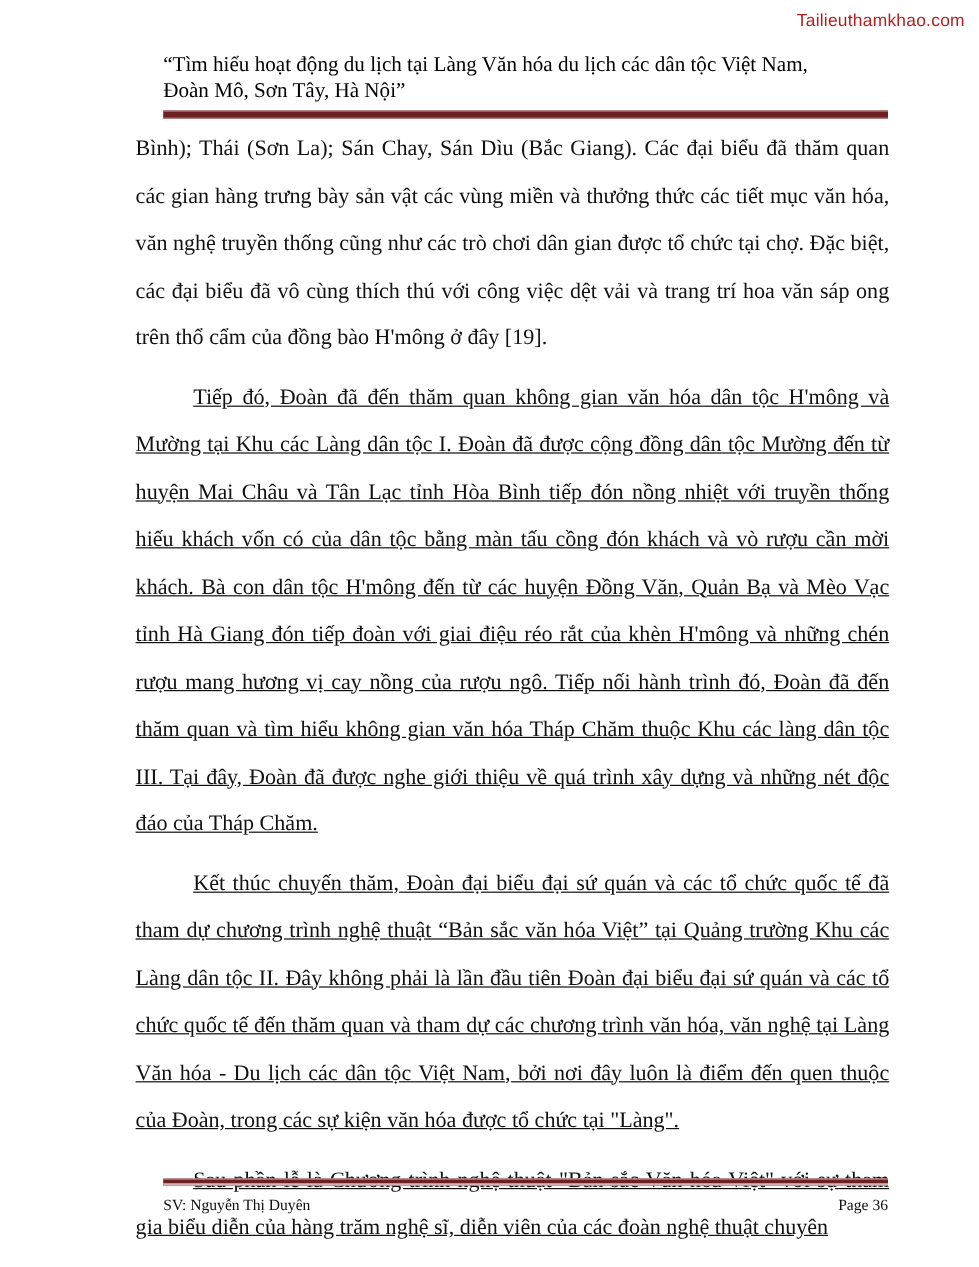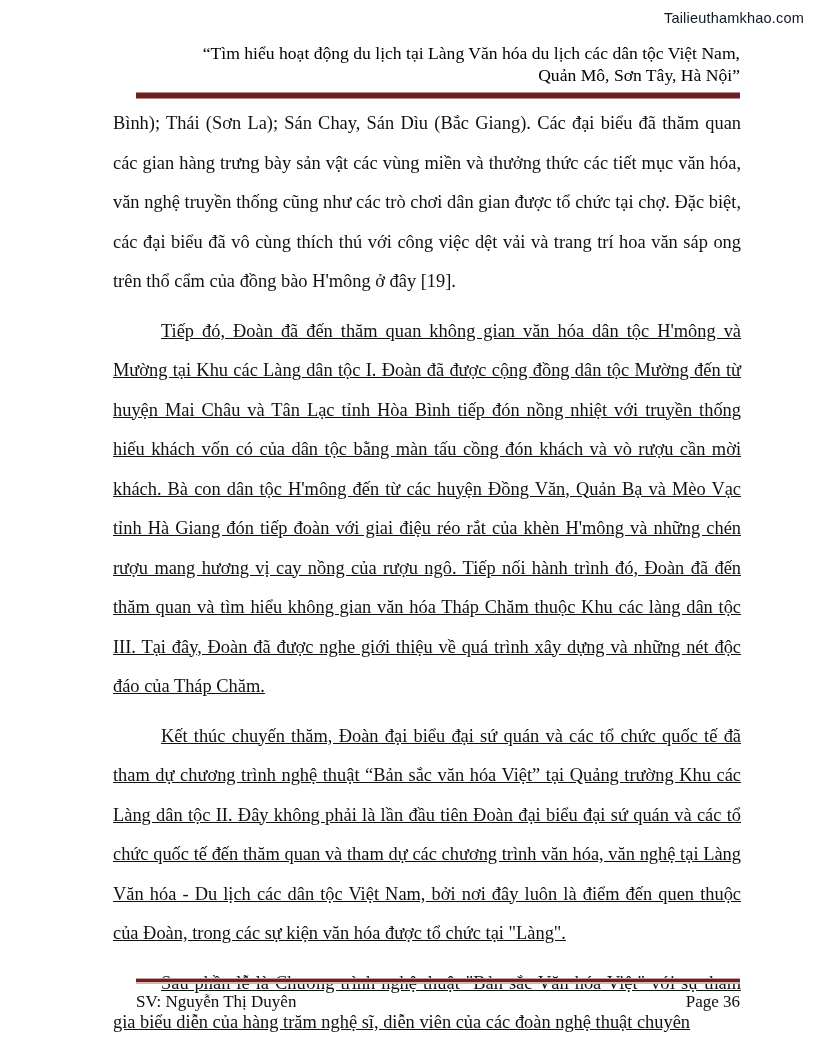--- a/index.html
+++ b/index.html
@@ -21,34 +21,34 @@
   }
 
   
   .watermark {
     position: absolute;
     top: 10px;
     right: 12px;
     font-family: "Liberation Sans", "DejaVu Sans", sans-serif;
     font-size: 14.5px;
     letter-spacing: 0.2px;
-    color: #0f172a;
+    color: #b91c1c;
     white-space: nowrap;
     user-select: none;
   }
 
   
   .page-header {
     position: absolute;
     top: 42px;
     left: 136px;
     width: 604px;
   }
   .header-title {
-    text-align: right;
+    text-align: left;
     font-size: 17.6px;
     line-height: 1.28;
     color: #000000;
     margin: 0;
     font-weight: 400;
   }
   .header-title .line {
     display: block;
     white-space: nowrap;
   }
@@ -105,38 +105,38 @@
     background: #6d2022;
     border-top: 1px solid #c6a0a0;
     border-bottom: 2px solid #d6b4b4;
     box-sizing: border-box;
   }
   .footer-row {
     display: flex;
     justify-content: space-between;
     align-items: baseline;
     margin-top: 8px;
-    font-size: 17px;
+    font-size: 13px;
     color: #0d0d0d;
     white-space: nowrap;
   }
   .footer-left { text-align: left; }
   .footer-right { text-align: right; }
 </style>
 </head>
 <body>
 
 <div class="page">
 
   <div class="watermark">Tailieuthamkhao.com</div>
 
   <div class="page-header">
     <div class="header-title">
       <span class="line l1">“Tìm hiểu hoạt động du lịch tại Làng Văn hóa du lịch các dân tộc Việt Nam,</span>
-      <span class="line l2">Quản Mô, Sơn Tây, Hà Nội”</span>
+      <span class="line l2">Đoàn Mô, Sơn Tây, Hà Nội”</span>
     </div>
     <div class="rule"></div>
   </div>
 
   <div class="content">
     <p class="para">Bình); Thái (Sơn La); Sán Chay, Sán Dìu (Bắc Giang). Các đại biểu đã thăm quan các gian hàng trưng bày sản vật các vùng miền và thưởng thức các tiết mục văn hóa, văn nghệ truyền thống cũng như các trò chơi dân gian được tổ chức tại chợ. Đặc biệt, các đại biểu đã vô cùng thích thú với công việc dệt vải và trang trí hoa văn sáp ong trên thổ cẩm của đồng bào H'mông ở đây [19].</p>
     <p class="para indent">Tiếp đó, Đoàn đã đến thăm quan không gian văn hóa dân tộc H'mông và Mường tại Khu các Làng dân tộc I. Đoàn đã được cộng đồng dân tộc Mường đến từ huyện Mai Châu và Tân Lạc tỉnh Hòa Bình tiếp đón nồng nhiệt với truyền thống hiếu khách vốn có của dân tộc bằng màn tấu cồng đón khách và vò rượu cần mời khách. Bà con dân tộc H'mông đến từ các huyện Đồng Văn, Quản Bạ và Mèo Vạc tỉnh Hà Giang đón tiếp đoàn với giai điệu réo rắt của khèn H'mông và những chén rượu mang hương vị cay nồng của rượu ngô. Tiếp nối hành trình đó, Đoàn đã đến thăm quan và tìm hiểu không gian văn hóa Tháp Chăm thuộc Khu các làng dân tộc III. Tại đây, Đoàn đã được nghe giới thiệu về quá trình xây dựng và những nét độc đáo của Tháp Chăm.</p>
     <p class="para indent">Kết thúc chuyến thăm, Đoàn đại biểu đại sứ quán và các tổ chức quốc tế đã tham dự chương trình nghệ thuật “Bản sắc văn hóa Việt” tại Quảng trường Khu các Làng dân tộc II. Đây không phải là lần đầu tiên Đoàn đại biểu đại sứ quán và các tổ chức quốc tế đến thăm quan và tham dự các chương trình văn hóa, văn nghệ tại Làng Văn hóa - Du lịch các dân tộc Việt Nam, bởi nơi đây luôn là điểm đến quen thuộc của Đoàn, trong các sự kiện văn hóa được tổ chức tại "Làng".</p>
     <p class="para indent">Sau phần lễ là Chương trình nghệ thuật "Bản sắc Văn hóa Việt" với sự tham gia biểu diễn của hàng trăm nghệ sĩ, diễn viên của các đoàn nghệ thuật chuyên</p>
   </div>

